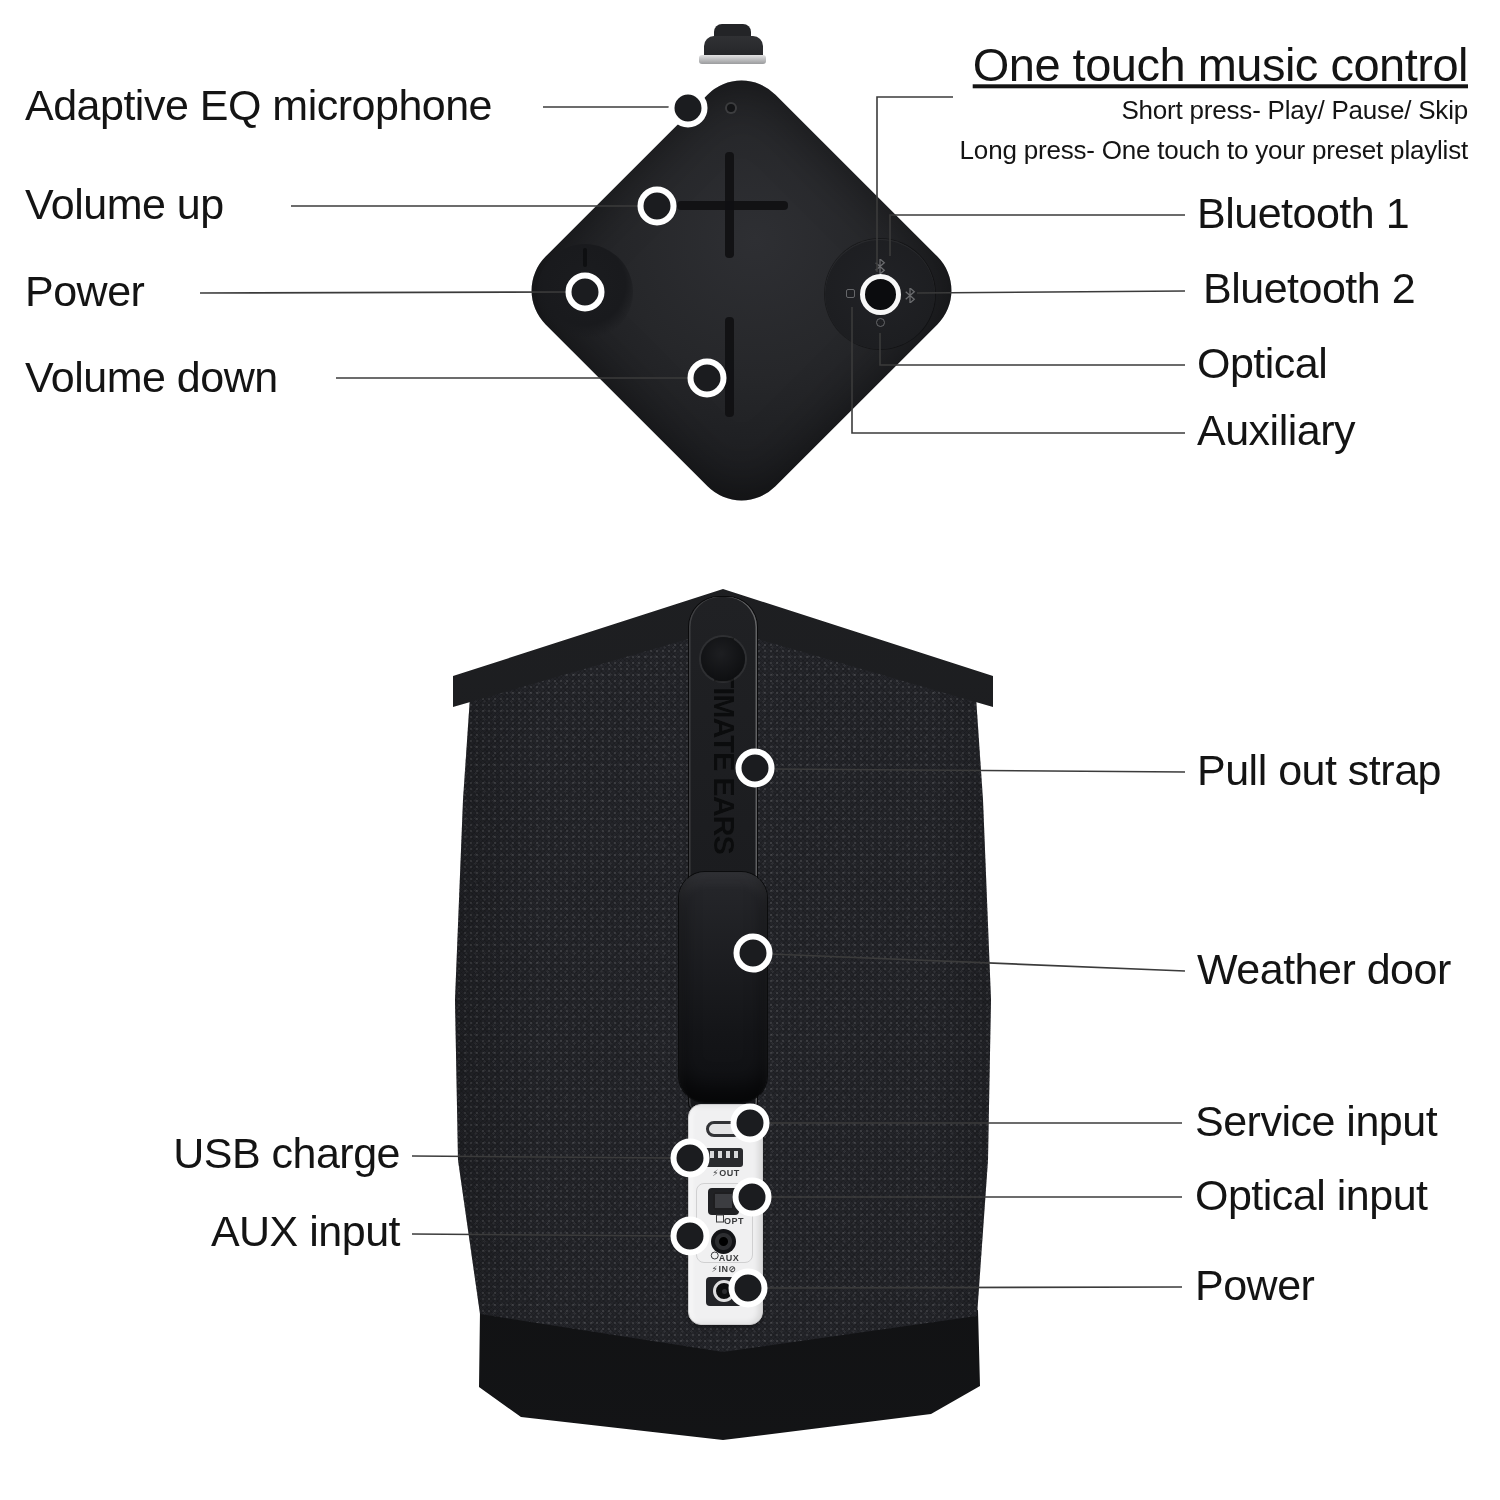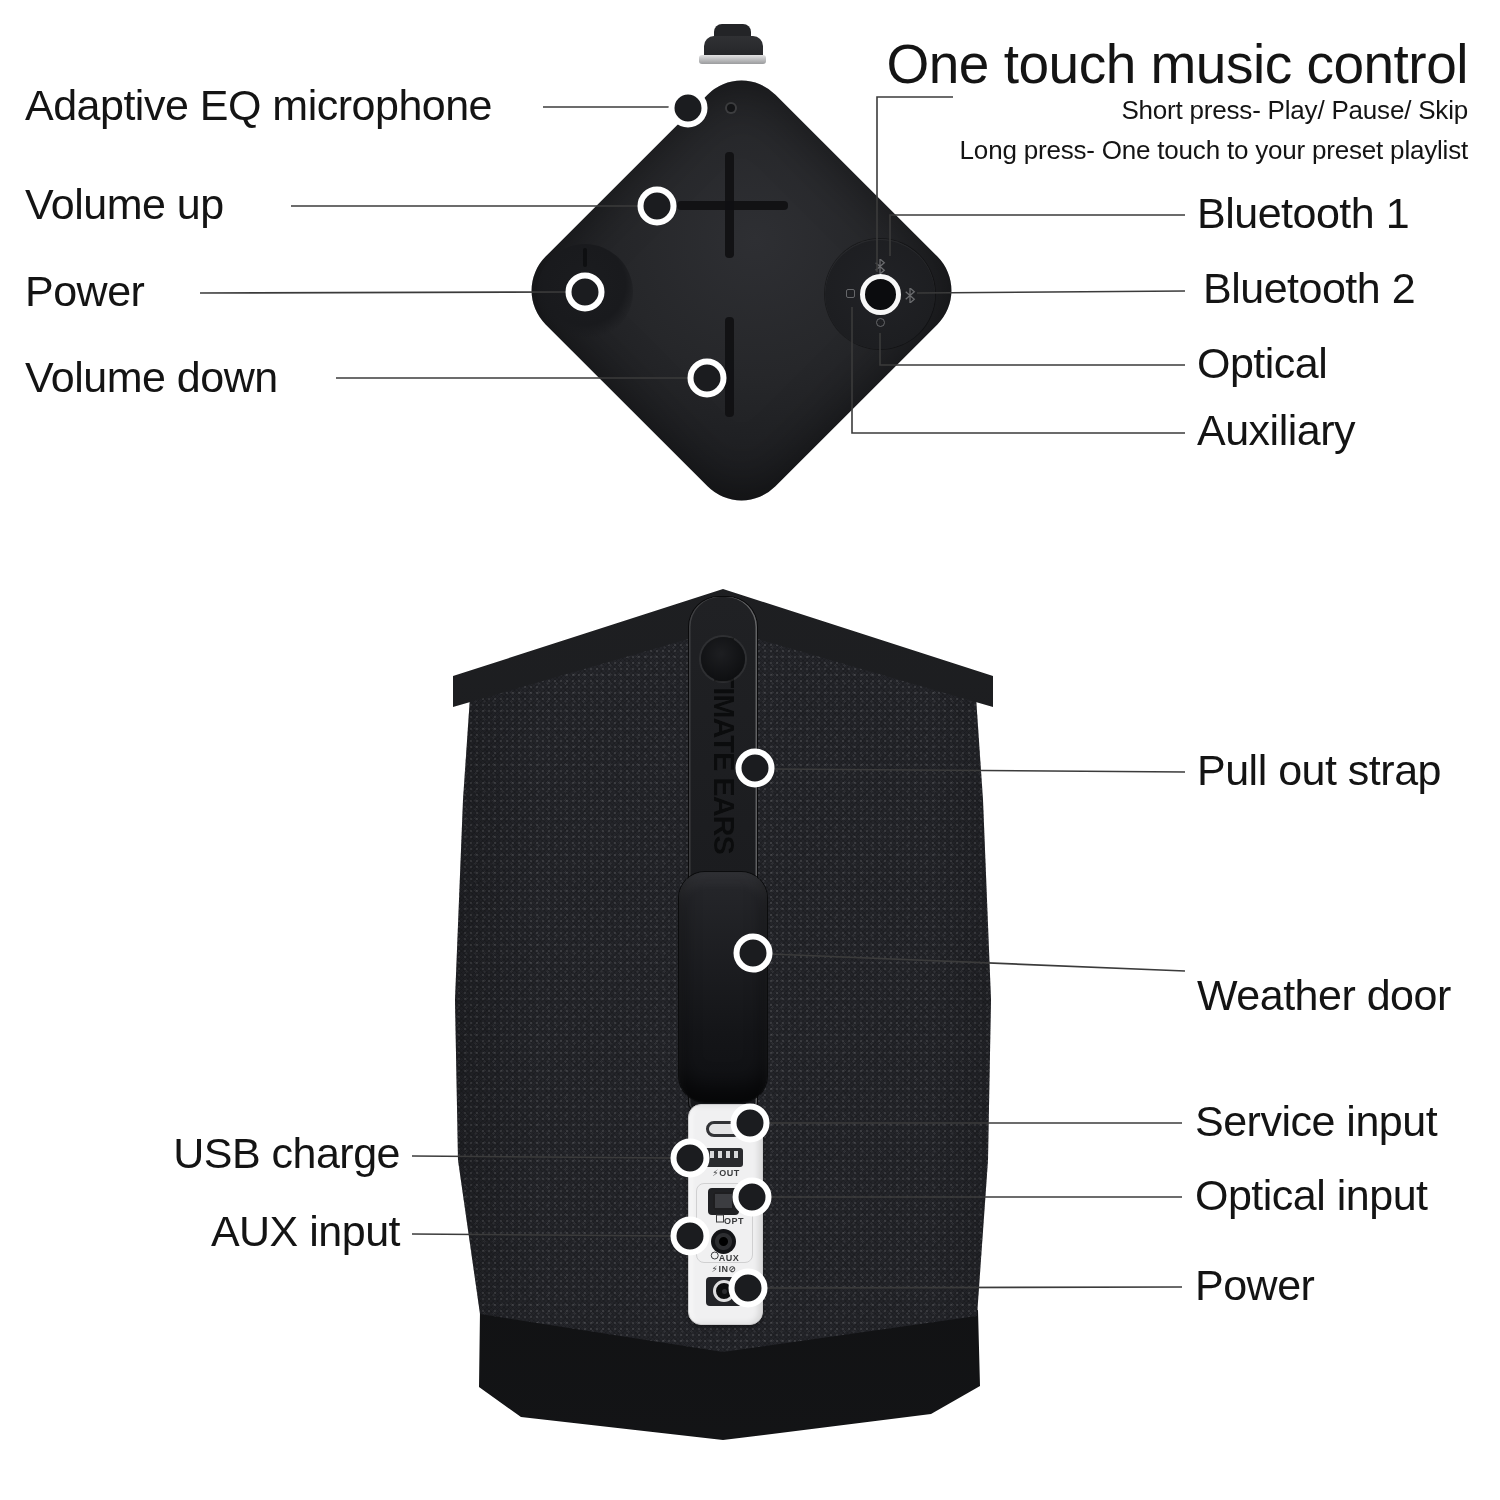--- a/index.html
+++ b/index.html
@@ -2,21 +2,21 @@
 <html><head>
 <meta charset="utf-8">
 <style>
   html,body{margin:0;padding:0;background:#fff;}
   #canvas{position:relative;width:1500px;height:1500px;background:#ffffff;overflow:hidden;
           font-family:"Liberation Sans","DejaVu Sans",sans-serif;color:#151515;}
   .abs{position:absolute;}
   
   .lbl{position:absolute;font-size:43px;font-weight:500;letter-spacing:-0.5px;
        white-space:nowrap;transform:translateY(-54%);color:#141414;}
-  .lbl.heading{font-size:55px;}
+  .lbl.heading{font-size:47px;text-decoration:underline;}
   .lbl.small{font-size:26px;font-weight:400;letter-spacing:-0.2px;}
   .r-align{text-align:right;}
   
   .knob-bump{left:714px;top:24px;width:37px;height:17px;border-radius:8px 8px 3px 3px;background:#232427;}
   .knob-main{left:704px;top:36px;width:59px;height:24px;border-radius:10px 10px 4px 4px;
              background:linear-gradient(#303134,#232427);}
   .knob-sliver{left:699px;top:55px;width:67px;height:9px;border-radius:3px;
              background:linear-gradient(#e2e2e3,#9b9c9e);}
   .diamond{left:578.5px;top:127.5px;width:325px;height:325px;transform:rotate(45deg);
            border-radius:48px;
@@ -201,21 +201,21 @@
   <div class="lbl heading r-align z50" style="right:32px;top:67px;">One touch music control</div>
   <div class="lbl small r-align z50" style="right:32px;top:112px;">Short press- Play/ Pause/ Skip</div>
   <div class="lbl small r-align z50" style="right:32px;top:152px;">Long press- One touch to your preset playlist</div>
 
   <div class="lbl z50" style="left:1197px;top:215px;">Bluetooth 1</div>
   <div class="lbl z50" style="left:1203px;top:290px;">Bluetooth 2</div>
   <div class="lbl z50" style="left:1197px;top:365px;">Optical</div>
   <div class="lbl z50" style="left:1197px;top:432px;">Auxiliary</div>
 
   <div class="lbl z50" style="left:1197px;top:772px;">Pull out strap</div>
-  <div class="lbl z50" style="left:1197px;top:997px;">Weather door</div>
+  <div class="lbl z50" style="left:1197px;top:971px;">Weather door</div>
   <div class="lbl z50" style="left:1195px;top:1123px;">Service input</div>
   <div class="lbl z50" style="left:1195px;top:1197px;">Optical input</div>
   <div class="lbl z50" style="left:1195px;top:1287px;">Power</div>
 
   <div class="lbl r-align z50" style="right:1100px;top:1155px;">USB charge</div>
   <div class="lbl r-align z50" style="right:1100px;top:1233px;">AUX input</div>
 
 </div>
 
 </body></html>

